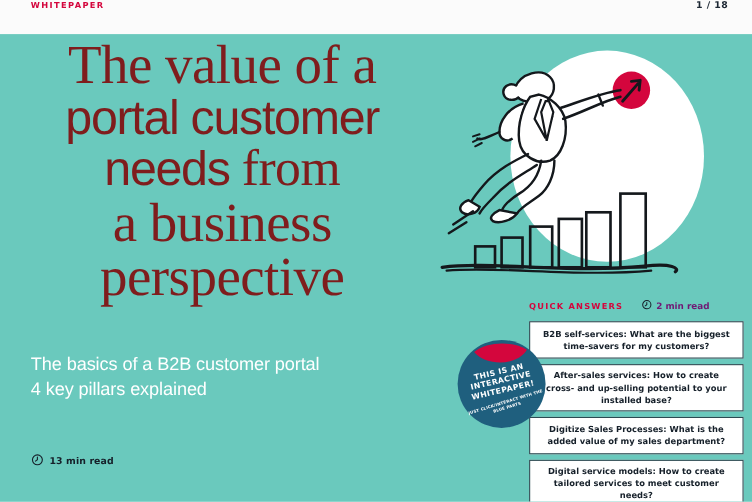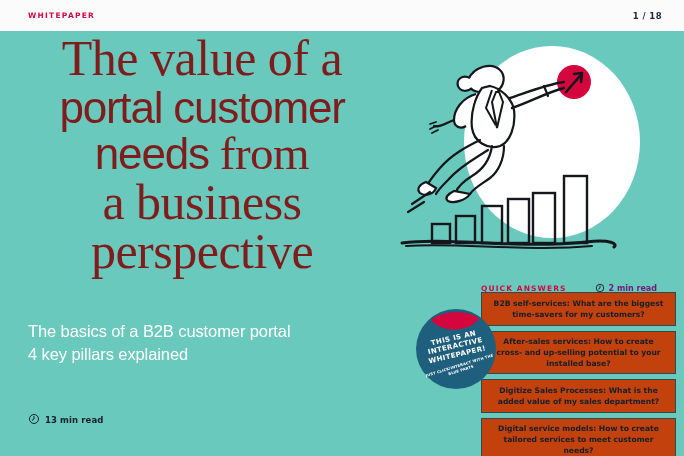--- a/index.html
+++ b/index.html
@@ -22,21 +22,20 @@
   }
 
   
   .topbar {
     position: absolute;
     left: 0; top: 0;
     width: 684px;
     height: 31px;
     background: #fbfbfb;
     display: flex;
-    align-items: center;
     justify-content: space-between;
     box-sizing: border-box;
     padding: 0 22px 0 28px;
   }
   .kicker {
     font-size: 7.5px;
     font-weight: bold;
     letter-spacing: 1.25px;
     color: #d4063d;
     font-family: "DejaVu Sans", sans-serif;
@@ -120,24 +119,24 @@
     left: 396px;
     top: 36px;
     width: 288px;
     height: 232px;
   }
 
   
   .qa-head {
     position: absolute;
     left: 481px;
-    top: 279px;
-    display: flex;
-    align-items: center;
-    gap: 28px;
+    top: 269px;
+    display: flex;
+    align-items: center;
+    gap: 16px;
   }
   .qa-title {
     font-size: 7.5px;
     font-weight: bold;
     letter-spacing: 1.1px;
     color: #d4063d;
     font-family: "DejaVu Sans", sans-serif;
   }
   .qa-read {
     display: flex;
@@ -155,21 +154,21 @@
     position: absolute;
     left: 481px;
     top: 292px;
     width: 195px;
   }
   .qa-card {
     box-sizing: border-box;
     width: 195px;
     min-height: 34px;
     border: 1px solid #2c4a52;
-    background: #c2410c;
+    background: #ffffff;
     display: flex;
     align-items: center;
     justify-content: center;
     text-align: center;
     padding: 4px 9px;
     margin-bottom: 5px;
     color: #16202a;
     font-size: 7.6px;
     font-weight: bold;
     line-height: 1.45;

